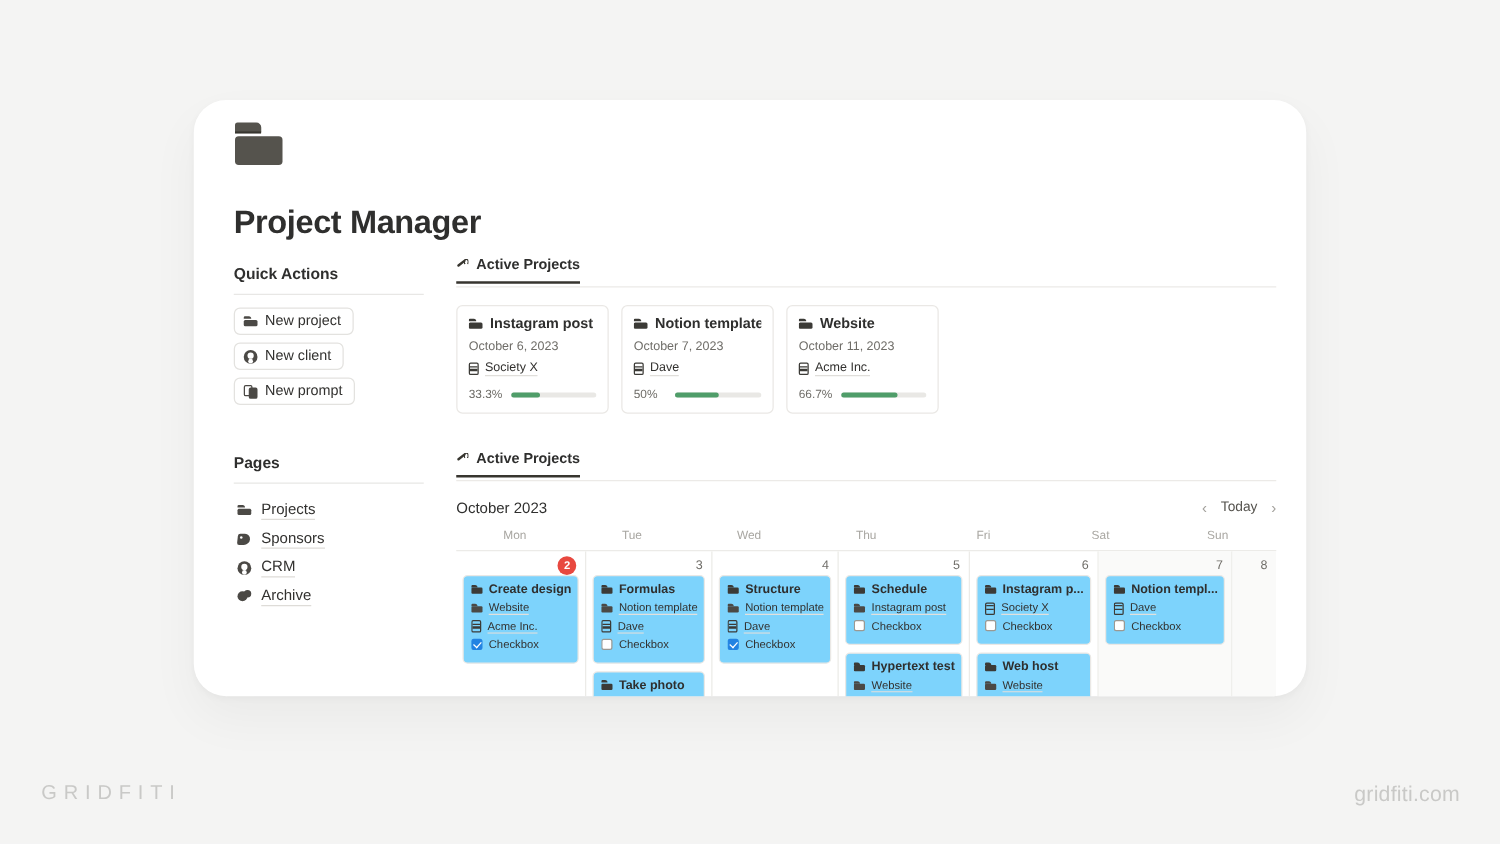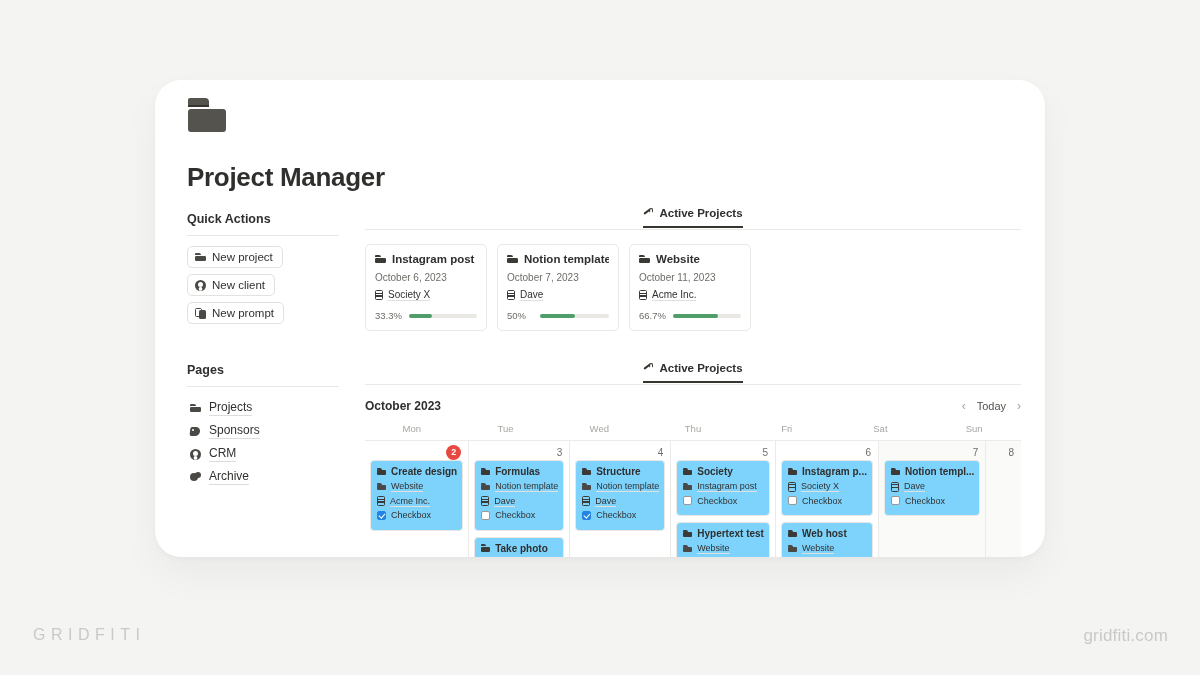--- a/index.html
+++ b/index.html
@@ -70,21 +70,21 @@
   .pages-block { margin-top: 33px; }
   .page-row {
     display: flex; align-items: center; gap: 8px;
     padding: 3px 0 4px 3px; font-size: 12px; color: #32312f;
   }
   .page-row .lbl { border-bottom: 1px solid #dedcd8; padding-bottom: 1px; }
 
   
   .right-col { position: absolute; left: 210px; top: 124px; right: 24px; }
 
-  .tabbar { border-bottom: 1px solid #eceae7; height: 26px; position: relative; text-align: center; }
+  .tabbar { border-bottom: 1px solid #eceae7; height: 26px; position: relative; }
   .tab {
     display: inline-flex; align-items: center; gap: 6px;
     font-size: 11.5px; font-weight: 600; color: #2f2f2e;
     padding-bottom: 7px; border-bottom: 2px solid #37352f;
   }
 
   
   .proj-row { display: flex; gap: 10px; margin-top: 14px; }
   .proj-card {
     width: 122px; border: 1px solid #eae8e5; border-radius: 5px;
@@ -102,21 +102,21 @@
   }
   .proj-client .lbl { border-bottom: 1px solid #e0deda; }
   .proj-prog { display: flex; align-items: center; gap: 7px; }
   .proj-prog .pct { font-size: 9.5px; color: #6f6d68; min-width: 26px; }
   .bar { flex: 1; height: 4px; border-radius: 3px; background: #e9e8e5; position: relative; }
   .bar > i { position: absolute; left: 0; top: 0; bottom: 0; border-radius: 3px; background: #4f9d69; }
 
   
   .cal-wrap { margin-top: 28px; }
   .cal-top { display: flex; align-items: center; justify-content: space-between; margin-top: 14px; }
-  .cal-month { font-size: 12px; font-weight: 700; color: #2f2f2e; }
+  .cal-month { font-size: 12px; font-weight: 400; color: #2f2f2e; }
   .cal-nav { display: flex; align-items: center; gap: 11px; color: #8d8b86; font-size: 11px; }
   .cal-nav .today { color: #55534e; font-weight: 500; }
   .cal-nav .arw { font-size: 12px; color: #a3a19c; }
 
   .cal-dow { display: grid; grid-template-columns: repeat(7, 1fr); margin-top: 10px; }
   .cal-dow div { text-align: center; font-size: 9.5px; color: #a8a6a1; padding-bottom: 6px; }
 
   .cal-grid {
     display: grid; grid-template-columns: repeat(7, 1fr);
     border-top: 1px solid #ecebe8;
@@ -474,21 +474,21 @@
                 </div>
               </div>
               <div class="cal-cell">
                 <div class="daynum">5</div>
                 <div class="ev">
                   <div class="ev-title">
                     <span class="ic ic-folder-sm" style="color:#3b3a36">
                       <span class="t"></span>
                       <span class="b"></span>
                     </span>
-                    <span>Society</span>
+                    <span>Schedule</span>
                   </div>
                   <div class="ev-line">
                     <span class="ic ic-folder-sm" style="color:#4b4945">
                       <span class="t"></span>
                       <span class="b"></span>
                     </span>
                     <span class="lbl">Instagram post</span>
                   </div>
                   <div class="ev-line">
                     <span class="cbx"></span>

